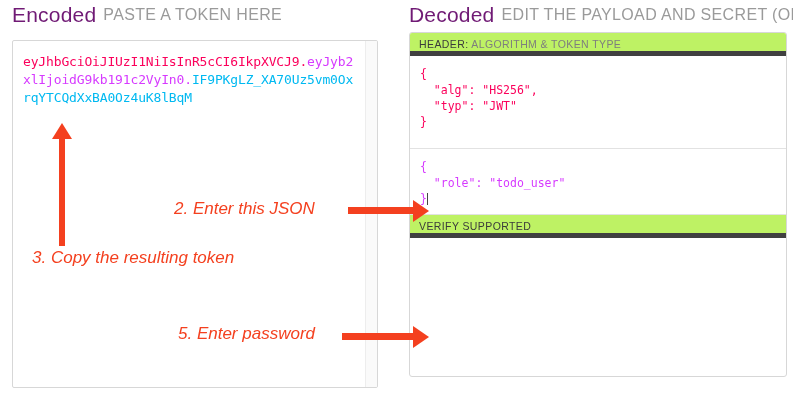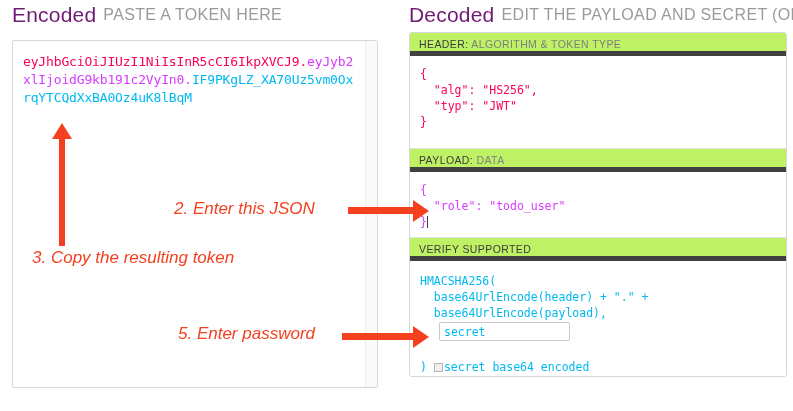--- a/index.html
+++ b/index.html
@@ -236,36 +236,27 @@
 
   <div class="section-label">
     <span class="key">HEADER:</span>
     <span>ALGORITHM &amp; TOKEN TYPE</span>
   </div>
   <div class="section-body" id="header-body">{
   "alg": "HS256",
   "typ": "JWT"
 }</div>
 
-  <div class="section-label">
-    <span class="key">PAYLOAD:</span>
-    <span>DATA</span>
-  </div>
   <div class="section-body" id="payload-body"><span>{
   "role": "todo_user"
 }</span><span class="caret"></span></div>
 
   <div class="section-label">
     <span class="key">VERIFY SUPPORTED</span>
   </div>
-  <div class="section-body" id="signature-body"><span>HMACSHA256(</span>
-<span>  base64UrlEncode(header) + "." +</span>
-<span>  base64UrlEncode(payload),</span>
-<input id="secret-input" type="text" value="secret" style="">
-<span id="b64-row"><span>)</span><span id="b64-checkbox"></span><span>secret base64 encoded</span></span></div>
 </div>
 
 <div class="anno-text" id="anno-1">5. Enter password</div>
 <div class="arrow-h" id="arrow-1"></div>
 
 <div class="anno-text" id="anno-2">2. Enter this JSON</div>
 <div class="arrow-h" id="arrow-2"></div>
 
 <div class="anno-text" id="anno-3">3. Copy the resulting token</div>
 <div id="arrow-3"></div>

